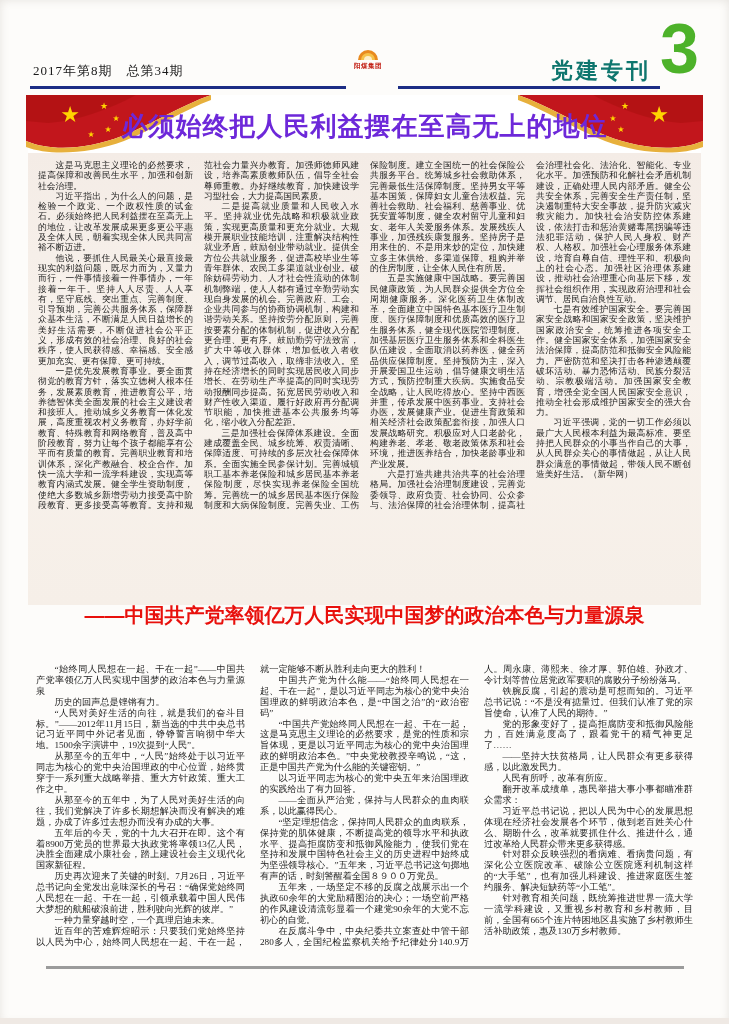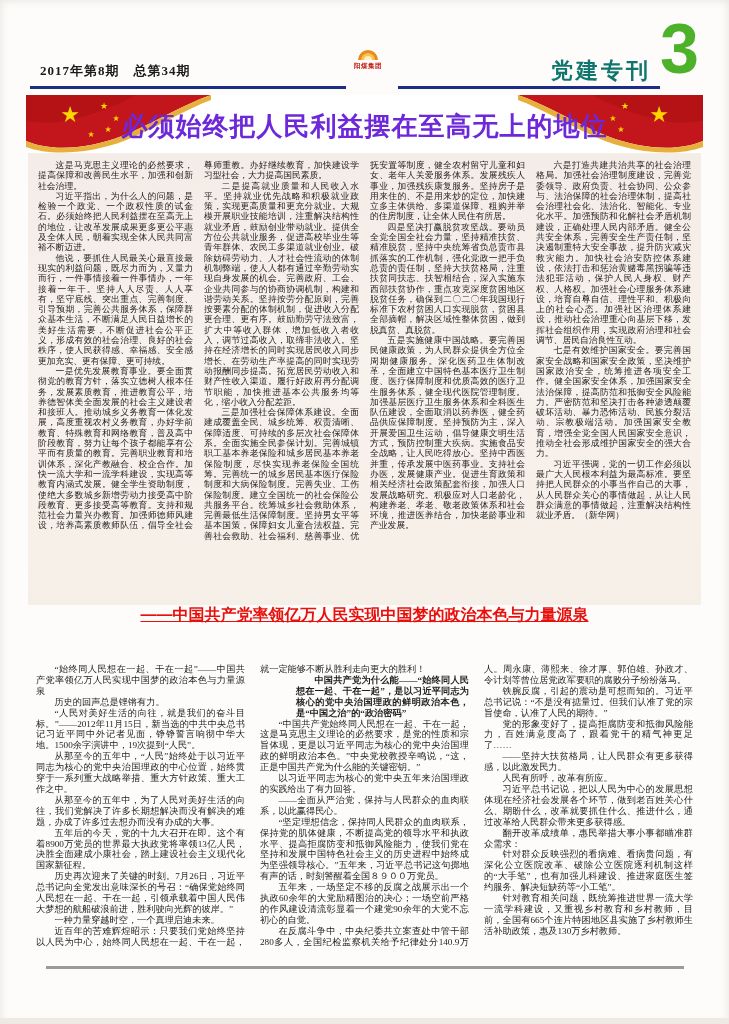--- a/index.html
+++ b/index.html
@@ -1,20 +1,20 @@
 <!DOCTYPE html>
 <html><head>
 <meta charset="utf-8">
 <style>
   html,body{margin:0;padding:0;}
   body{background:#e9e7e3;font-family:"Liberation Serif","DejaVu Serif",serif;}
   .page{position:relative;width:729px;height:1024px;margin:0 auto;background:#fdfcfa;overflow:hidden;
         box-shadow:inset 0 0 10px rgba(120,110,100,.18);}
   
-  .hdr-issue{position:absolute;top:62px;left:40px;font-size:13px;font-weight:bold;color:#1a1a1a;letter-spacing:1px;}
+  .hdr-issue{position:absolute;top:62px;left:33px;font-size:13px;font-weight:normal;color:#1a1a1a;letter-spacing:1px;}
   .hdr-rule{position:absolute;top:86px;height:3px;background:#1c2d85;}
   .hdr-rule.left{left:30px;width:316px;}
   .hdr-rule.right{left:398px;width:262px;}
   .hdr-logo{position:absolute;top:44px;left:346px;width:44px;text-align:center;}
   .hdr-logo .mark{display:block;margin:0 auto;}
   .hdr-logo .ltxt{display:block;font-size:6.5px;color:#c22015;font-weight:bold;letter-spacing:.5px;line-height:7px;}
   .hdr-mast{position:absolute;top:56px;right:78px;font-size:22px;font-weight:bold;color:#0f766e;letter-spacing:3px;font-family:"Liberation Sans",sans-serif;}
   .hdr-pageno{position:absolute;top:14px;right:30px;font-size:70px;line-height:70px;font-weight:bold;
               font-family:"Liberation Sans",sans-serif;}
   
@@ -26,25 +26,25 @@
                 font-size:26px;font-weight:bold;letter-spacing:1px;font-family:"Liberation Sans",sans-serif;}
   
   .art1-bg{position:absolute;top:153px;left:28px;width:673px;height:452px;
            background:linear-gradient(180deg,#f4ece6 0%,#f8f2ec 45%,#f6efe8 100%);}
   .art1{position:absolute;top:160px;left:38px;width:653px;height:440px;overflow:hidden;
         column-count:4;column-gap:11px;font-size:8.8px;line-height:10.3px;text-align:justify;color:#1d1d1d;}
   
   .hl2{position:absolute;top:602px;left:0;width:100%;text-align:center;font-weight:bold;
        font-family:"Liberation Sans",sans-serif;}
   .hl2 .l1{font-size:23px;line-height:27px;}
-  .hl2 .l2{font-size:16px;line-height:26px;text-decoration:underline;}
+  .hl2 .l2{font-size:20px;line-height:26px;}
   .art2{position:absolute;top:664px;left:36px;width:657px;height:292px;overflow:hidden;
         column-count:3;column-gap:15px;font-size:9.2px;line-height:10.9px;text-align:justify;color:#1d1d1d;}
   .para{margin:0;text-indent:2em;}
-  .para.bold{font-weight:bold;margin-left:36px;}
+  .para.bold{font-weight:normal;}
   
   .footer-rule{position:absolute;top:966px;left:46px;width:638px;height:3px;background:#9b9b9b;}
   .page-bottom-edge{position:absolute;bottom:0;left:0;width:100%;height:6px;background:#efe9e4;}
 </style>
 </head>
 <body>
 
 <div class="page">
 
   <div class="hdr-issue">2017年第8期　总第34期</div>
@@ -87,25 +87,24 @@
   </div>
 
   <div class="art1-bg"></div>
   <div class="art1">
       <p class="para">这是马克思主义理论的必然要求，提高保障和改善民生水平，加强和创新社会治理。</p>
       <p class="para">习近平指出，为什么人的问题，是检验一个政党、一个政权性质的试金石。必须始终把人民利益摆在至高无上的地位，让改革发展成果更多更公平惠及全体人民，朝着实现全体人民共同富裕不断迈进。</p>
       <p class="para">他说，要抓住人民最关心最直接最现实的利益问题，既尽力而为，又量力而行，一件事情接着一件事情办，一年接着一年干。坚持人人尽责、人人享有，坚守底线、突出重点、完善制度、引导预期，完善公共服务体系，保障群众基本生活，不断满足人民日益增长的美好生活需要，不断促进社会公平正义，形成有效的社会治理、良好的社会秩序，使人民获得感、幸福感、安全感更加充实、更有保障、更可持续。</p>
       <p class="para">一是优先发展教育事业。要全面贯彻党的教育方针，落实立德树人根本任务，发展素质教育，推进教育公平，培养德智体美全面发展的社会主义建设者和接班人。推动城乡义务教育一体化发展，高度重视农村义务教育，办好学前教育、特殊教育和网络教育，普及高中阶段教育，努力让每个孩子都能享有公平而有质量的教育。完善职业教育和培训体系，深化产教融合、校企合作。加快一流大学和一流学科建设，实现高等教育内涵式发展。健全学生资助制度，使绝大多数城乡新增劳动力接受高中阶段教育、更多接受高等教育。支持和规范社会力量兴办教育。加强师德师风建设，培养高素质教师队伍，倡导全社会尊师重教。办好继续教育，加快建设学习型社会，大力提高国民素质。</p>
       <p class="para">二是提高就业质量和人民收入水平。坚持就业优先战略和积极就业政策，实现更高质量和更充分就业。大规模开展职业技能培训，注重解决结构性就业矛盾，鼓励创业带动就业。提供全方位公共就业服务，促进高校毕业生等青年群体、农民工多渠道就业创业。破除妨碍劳动力、人才社会性流动的体制机制弊端，使人人都有通过辛勤劳动实现自身发展的机会。完善政府、工会、企业共同参与的协商协调机制，构建和谐劳动关系。坚持按劳分配原则，完善按要素分配的体制机制，促进收入分配更合理、更有序。鼓励勤劳守法致富，扩大中等收入群体，增加低收入者收入，调节过高收入，取缔非法收入。坚持在经济增长的同时实现居民收入同步增长、在劳动生产率提高的同时实现劳动报酬同步提高。拓宽居民劳动收入和财产性收入渠道。履行好政府再分配调节职能，加快推进基本公共服务均等化，缩小收入分配差距。</p>
       <p class="para">三是加强社会保障体系建设。全面建成覆盖全民、城乡统筹、权责清晰、保障适度、可持续的多层次社会保障体系。全面实施全民参保计划。完善城镇职工基本养老保险和城乡居民基本养老保险制度，尽快实现养老保险全国统筹。完善统一的城乡居民基本医疗保险制度和大病保险制度。完善失业、工伤保险制度。建立全国统一的社会保险公共服务平台。统筹城乡社会救助体系，完善最低生活保障制度。坚持男女平等基本国策，保障妇女儿童合法权益。完善社会救助、社会福利、慈善事业、优抚安置等制度，健全农村留守儿童和妇女、老年人关爱服务体系。发展残疾人事业，加强残疾康复服务。坚持房子是用来住的、不是用来炒的定位，加快建立多主体供给、多渠道保障、租购并举的住房制度，让全体人民住有所居。</p>
-      <p class="para">四是坚决打赢脱贫攻坚战。要动员全党全国全社会力量，坚持精准扶贫、精准脱贫，坚持中央统筹省负总责市县抓落实的工作机制，强化党政一把手负总责的责任制，坚持大扶贫格局，注重扶贫同扶志、扶智相结合，深入实施东西部扶贫协作，重点攻克深度贫困地区脱贫任务，确保到二〇二〇年我国现行标准下农村贫困人口实现脱贫，贫困县全部摘帽，解决区域性整体贫困，做到脱真贫、真脱贫。</p>
       <p class="para">五是实施健康中国战略。要完善国民健康政策，为人民群众提供全方位全周期健康服务。深化医药卫生体制改革，全面建立中国特色基本医疗卫生制度、医疗保障制度和优质高效的医疗卫生服务体系，健全现代医院管理制度。加强基层医疗卫生服务体系和全科医生队伍建设，全面取消以药养医，健全药品供应保障制度。坚持预防为主，深入开展爱国卫生运动，倡导健康文明生活方式，预防控制重大疾病。实施食品安全战略，让人民吃得放心。坚持中西医并重，传承发展中医药事业。支持社会办医，发展健康产业。促进生育政策和相关经济社会政策配套衔接，加强人口发展战略研究。积极应对人口老龄化，构建养老、孝老、敬老政策体系和社会环境，推进医养结合，加快老龄事业和产业发展。</p>
       <p class="para">六是打造共建共治共享的社会治理格局。加强社会治理制度建设，完善党委领导、政府负责、社会协同、公众参与、法治保障的社会治理体制，提高社会治理社会化、法治化、智能化、专业化水平。加强预防和化解社会矛盾机制建设，正确处理人民内部矛盾。健全公共安全体系，完善安全生产责任制，坚决遏制重特大安全事故，提升防灾减灾救灾能力。加快社会治安防控体系建设，依法打击和惩治黄赌毒黑拐骗等违法犯罪活动，保护人民人身权、财产权、人格权。加强社会心理服务体系建设，培育自尊自信、理性平和、积极向上的社会心态。加强社区治理体系建设，推动社会治理重心向基层下移，发挥社会组织作用，实现政府治理和社会调节、居民自治良性互动。</p>
       <p class="para">七是有效维护国家安全。要完善国家安全战略和国家安全政策，坚决维护国家政治安全，统筹推进各项安全工作。健全国家安全体系，加强国家安全法治保障，提高防范和抵御安全风险能力。严密防范和坚决打击各种渗透颠覆破坏活动、暴力恐怖活动、民族分裂活动、宗教极端活动。加强国家安全教育，增强全党全国人民国家安全意识，推动全社会形成维护国家安全的强大合力。</p>
-      <p class="para">习近平强调，党的一切工作必须以最广大人民根本利益为最高标准。要坚持把人民群众的小事当作自己的大事，从人民群众关心的事情做起，从让人民群众满意的事情做起，注重解决结构性就业矛盾。（新华网）</p>
+      <p class="para">习近平强调，党的一切工作必须以最广大人民根本利益为最高标准。要坚持把人民群众的小事当作自己的大事，从人民群众关心的事情做起，从让人民群众满意的事情做起，带领人民不断创造美好生活。（新华网）</p>
     </div>
 
   <div class="hl2" style="color:#e8100c;">
     <div class="l2">——中国共产党率领亿万人民实现中国梦的政治本色与力量源泉</div>
   </div>
 
   <div class="art2">
       <p class="para">“始终同人民想在一起、干在一起”——中国共产党率领亿万人民实现中国梦的政治本色与力量源泉</p>
       <p class="para">历史的回声总是铿锵有力。</p>
       <p class="para">“人民对美好生活的向往，就是我们的奋斗目标。”——2012年11月15日，新当选的中共中央总书记习近平同中外记者见面，铮铮誓言响彻中华大地。1500余字演讲中，19次提到“人民”。</p>
@@ -119,21 +118,21 @@
       <p class="para">“中国共产党始终同人民想在一起、干在一起，这是马克思主义理论的必然要求，是党的性质和宗旨体现，更是以习近平同志为核心的党中央治国理政的鲜明政治本色。”中央党校教授辛鸣说，“这，正是中国共产党为什么能的关键密钥。”</p>
       <p class="para">以习近平同志为核心的党中央五年来治国理政的实践给出了有力回答。</p>
       <p class="para">——全面从严治党，保持与人民群众的血肉联系，以此赢得民心。</p>
       <p class="para">“坚定理想信念，保持同人民群众的血肉联系，保持党的肌体健康，不断提高党的领导水平和执政水平、提高拒腐防变和抵御风险能力，使我们党在坚持和发展中国特色社会主义的历史进程中始终成为坚强领导核心。”五年来，习近平总书记这句掷地有声的话，时刻警醒着全国８９００万党员。</p>
       <p class="para">五年来，一场坚定不移的反腐之战展示出一个执政60余年的大党励精图治的决心；一场空前严格的作风建设清流彰显着一个建党90余年的大党不忘初心的自觉。</p>
       <p class="para">在反腐斗争中，中央纪委共立案查处中管干部280多人，全国纪检监察机关给予纪律处分140.9万人。周永康、薄熙来、徐才厚、郭伯雄、孙政才、令计划等曾位居党政军要职的腐败分子纷纷落马。</p>
       <p class="para">铁腕反腐，引起的震动是可想而知的。习近平总书记说：“不是没有掂量过。但我们认准了党的宗旨使命，认准了人民的期待。”</p>
       <p class="para">党的形象变好了，提高拒腐防变和抵御风险能力，百姓满意度高了，跟着党干的精气神更足了……</p>
       <p class="para">——坚持大扶贫格局，让人民群众有更多获得感，以此激发民力。</p>
       <p class="para">人民有所呼，改革有所应。</p>
+      <p class="para">翻开改革成绩单，惠民举措大事小事都瞄准群众需求：</p>
       <p class="para">习近平总书记说，把以人民为中心的发展思想体现在经济社会发展各个环节，做到老百姓关心什么、期盼什么，改革就要抓住什么、推进什么，通过改革给人民群众带来更多获得感。</p>
-      <p class="para">翻开改革成绩单，惠民举措大事小事都瞄准群众需求：</p>
       <p class="para">针对群众反映强烈的看病难、看病贵问题，有深化公立医院改革、破除公立医院逐利机制这样的“大手笔”，也有加强儿科建设、推进家庭医生签约服务、解决短缺药等“小工笔”。</p>
       <p class="para">针对教育相关问题，既统筹推进世界一流大学一流学科建设，又重视乡村教育和乡村教师，目前，全国有665个连片特困地区县实施了乡村教师生活补助政策，惠及130万乡村教师。</p>
     </div>
 
   <div class="footer-rule"></div>
   <div class="page-bottom-edge"></div>
 </div>
 
 </body></html>

